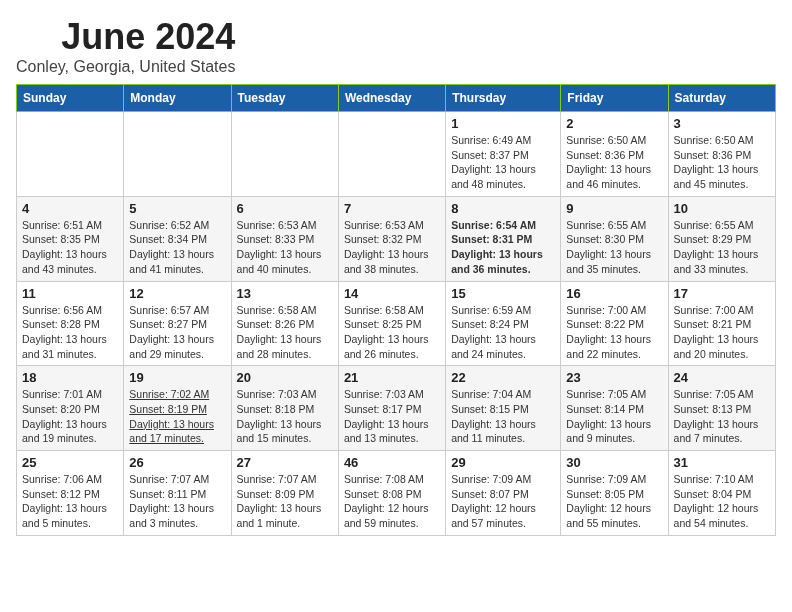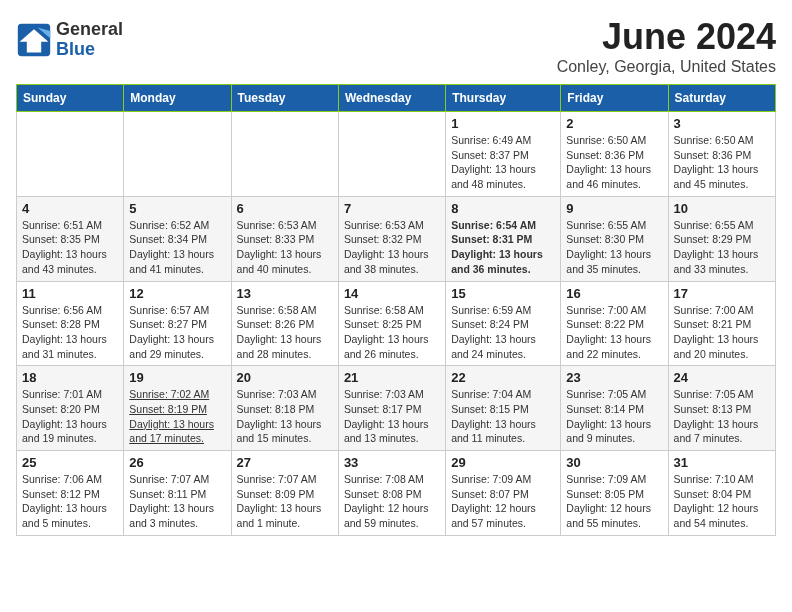--- a/index.html
+++ b/index.html
@@ -82,33 +82,20 @@
       line-height: 1.4;
     }
     td.empty {
       background: #fff;
     }
   </style>
 </head>
 <body>
 
 <div class="header-area">
-  <div class="logo">
-    <svg class="logo-icon" viewBox="0 0 40 40">
-      <rect x="2" y="2" width="36" height="36" rx="4" fill="#1a5fa8"></rect>
-      <polygon points="20,8 36,22 28,22 28,34 12,34 12,22 4,22" fill="white"></polygon>
-      <polygon points="24,6 38,18 38,10 24,6" fill="#6ab0e8"></polygon>
-    </svg>
-    <div>
-      <div class="logo-text">
-        <span style="color:#333;">General</span><br>
-        <span class="logo-blue">Blue</span>
-      </div>
-    </div>
-  </div>
   <div class="title-area">
     <div class="main-title">June 2024</div>
     <div class="subtitle">Conley, Georgia, United States</div>
   </div>
 </div>
 
 <table>
   <thead>
     <tr>
     <th>Sunday</th>
@@ -317,21 +304,21 @@
 and 3 minutes.</div>
         </td>
         <td>
           <span class="day-number">27</span>
           <div class="day-info" style="white-space: pre-line;">Sunrise: 7:07 AM
 Sunset: 8:09 PM
 Daylight: 13 hours
 and 1 minute.</div>
         </td>
         <td>
-          <span class="day-number">33</span>
+          <span class="day-number">46</span>
           <div class="day-info" style="white-space: pre-line;">Sunrise: 7:08 AM
 Sunset: 8:08 PM
 Daylight: 12 hours
 and 59 minutes.</div>
         </td>
         <td>
           <span class="day-number">29</span>
           <div class="day-info" style="white-space: pre-line;">Sunrise: 7:09 AM
 Sunset: 8:07 PM
 Daylight: 12 hours

